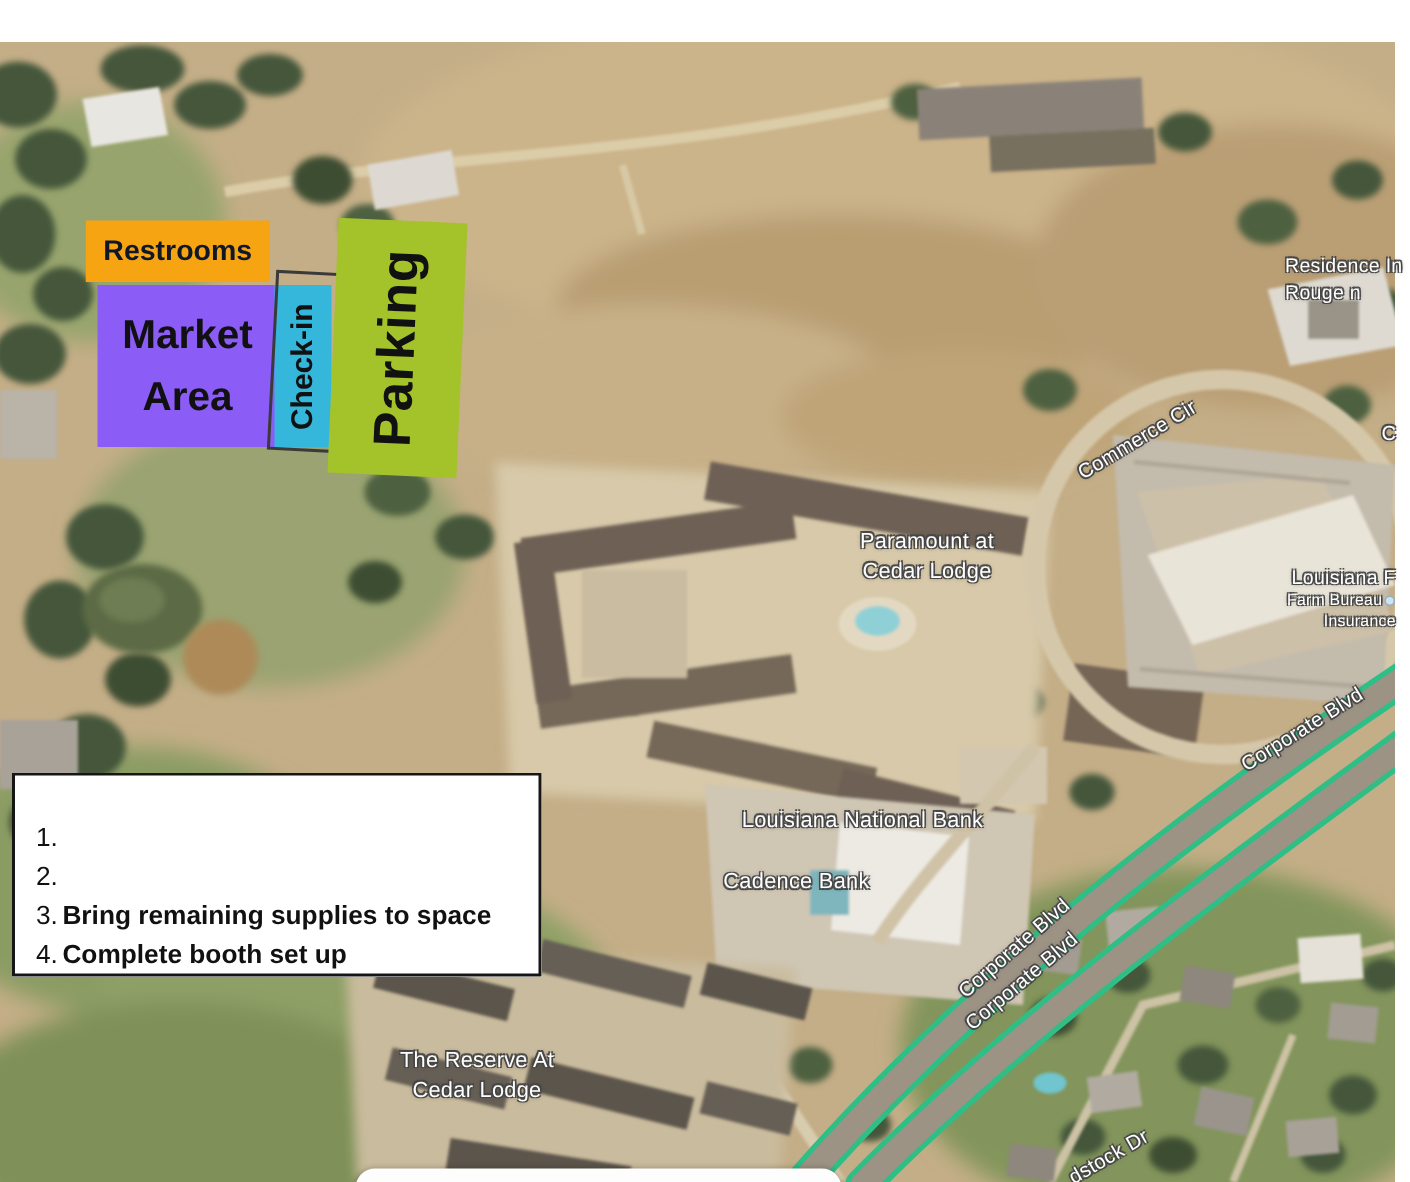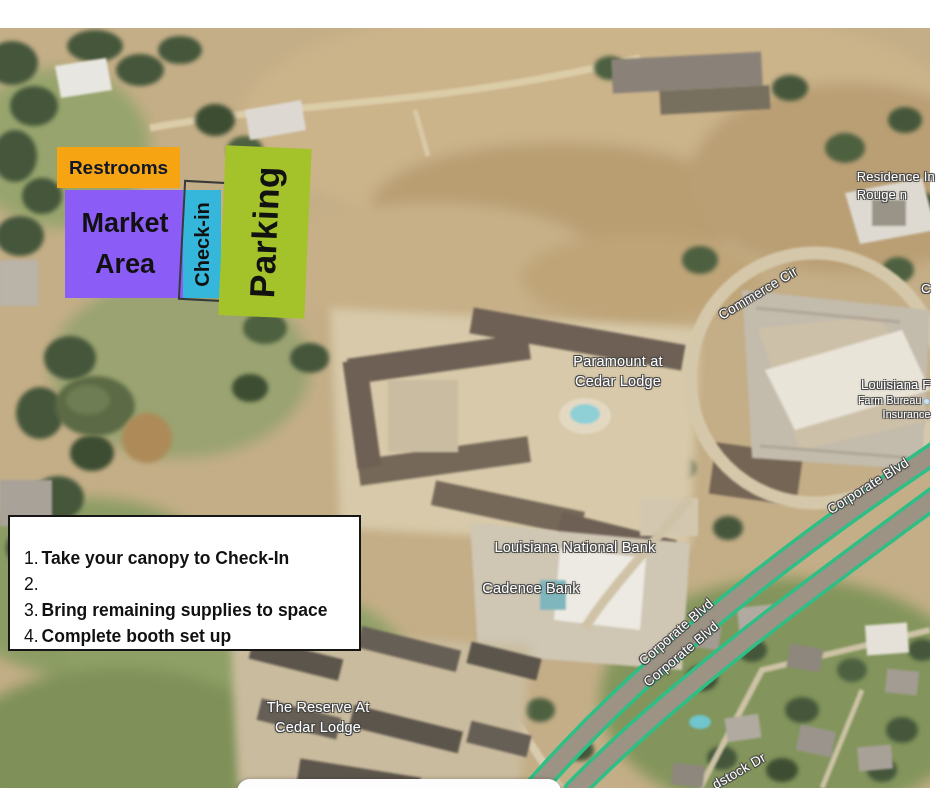--- a/index.html
+++ b/index.html
@@ -282,21 +282,20 @@
   </div>
   <div class="checkin-outline"></div>
 
   <div class="parking">
     <span>Parking</span>
   </div>
 
   <div class="instructions">
     <div class="instr-row">
       <span class="instr-num">1.</span>
-      <span class="instr-text">Take your canopy to Check-In</span>
     </div>
     <div class="instr-row">
       <span class="instr-num">2.</span>
     </div>
     <div class="instr-row">
       <span class="instr-num">3.</span>
       <span class="instr-text">Bring remaining supplies to space</span>
     </div>
     <div class="instr-row">
       <span class="instr-num">4.</span>

